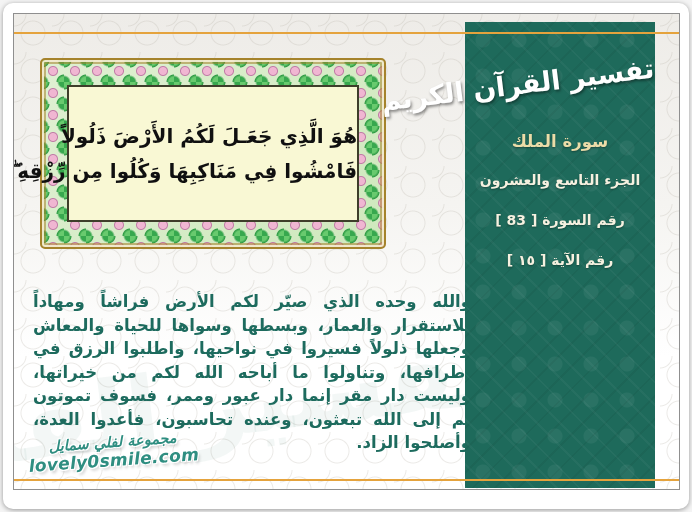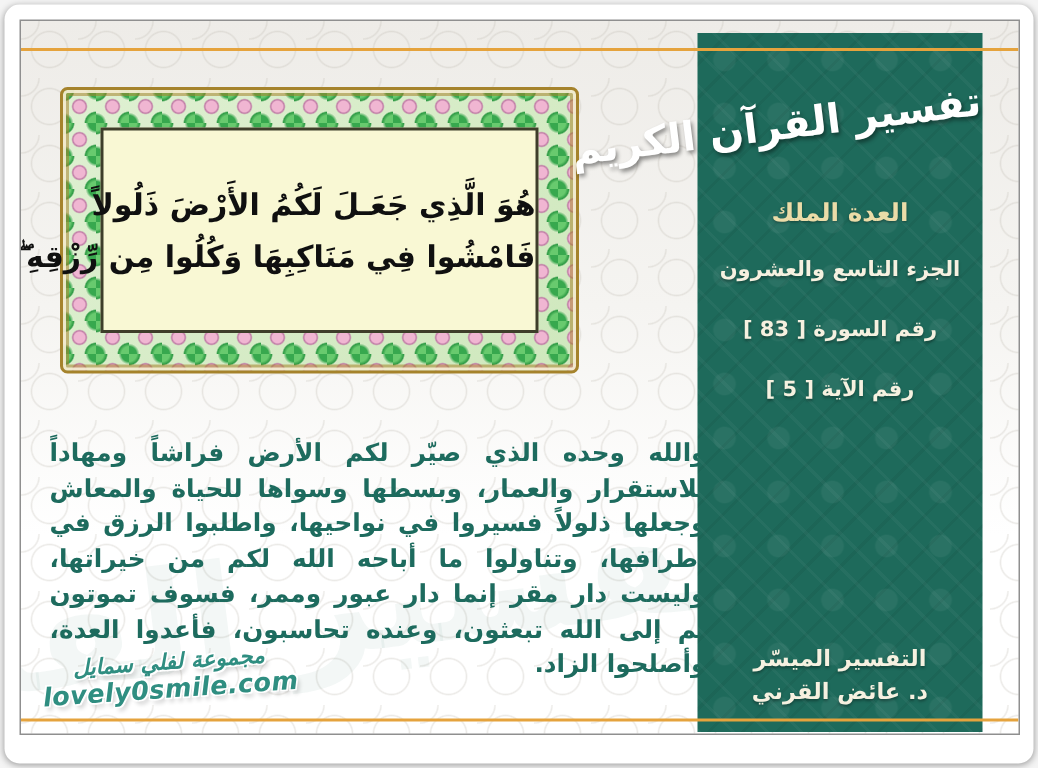--- a/index.html
+++ b/index.html
@@ -136,25 +136,21 @@
 
       <p class="tafsir">والله وحده الذي صيّر لكم الأرض فراشاً ومهاداً للاستقرار والعمار، وبسطها وسواها للحياة والمعاش وجعلها ذلولاً فسيروا في نواحيها، واطلبوا الرزق في أطرافها، وتناولوا ما أباحه الله لكم من خيراتها، وليست دار مقر إنما دار عبور وممر، فسوف تموتون ثم إلى الله تبعثون، وعنده تحاسبون، فأعدوا العدة، وأصلحوا الزاد.</p>
 
       <div class="brand">
         <div class="brand-ar">مجموعة لفلي سمايل</div>
         <div class="brand-en">lovely0smile.com</div>
       </div>
 
       <div class="sidebar">
         <div class="s-title">تفسير القرآن الكريم</div>
-        <div class="s-item surah">العدة الملك</div>
+        <div class="s-item surah">سورة الملك</div>
         <div class="s-item juz">الجزء التاسع والعشرون</div>
         <div class="s-item surah-num">رقم السورة [ 83 ]</div>
-        <div class="s-item ayah-num">رقم الآية [ 5 ]</div>
-        <div class="s-footer">
-          <div>التفسير الميسّر</div>
-          <div>د. عائض القرني</div>
-        </div>
+        <div class="s-item ayah-num">رقم الآية [ ١٥ ]</div>
       </div>
 
     </div>
   </div>
 </div>
 
 </body></html>

